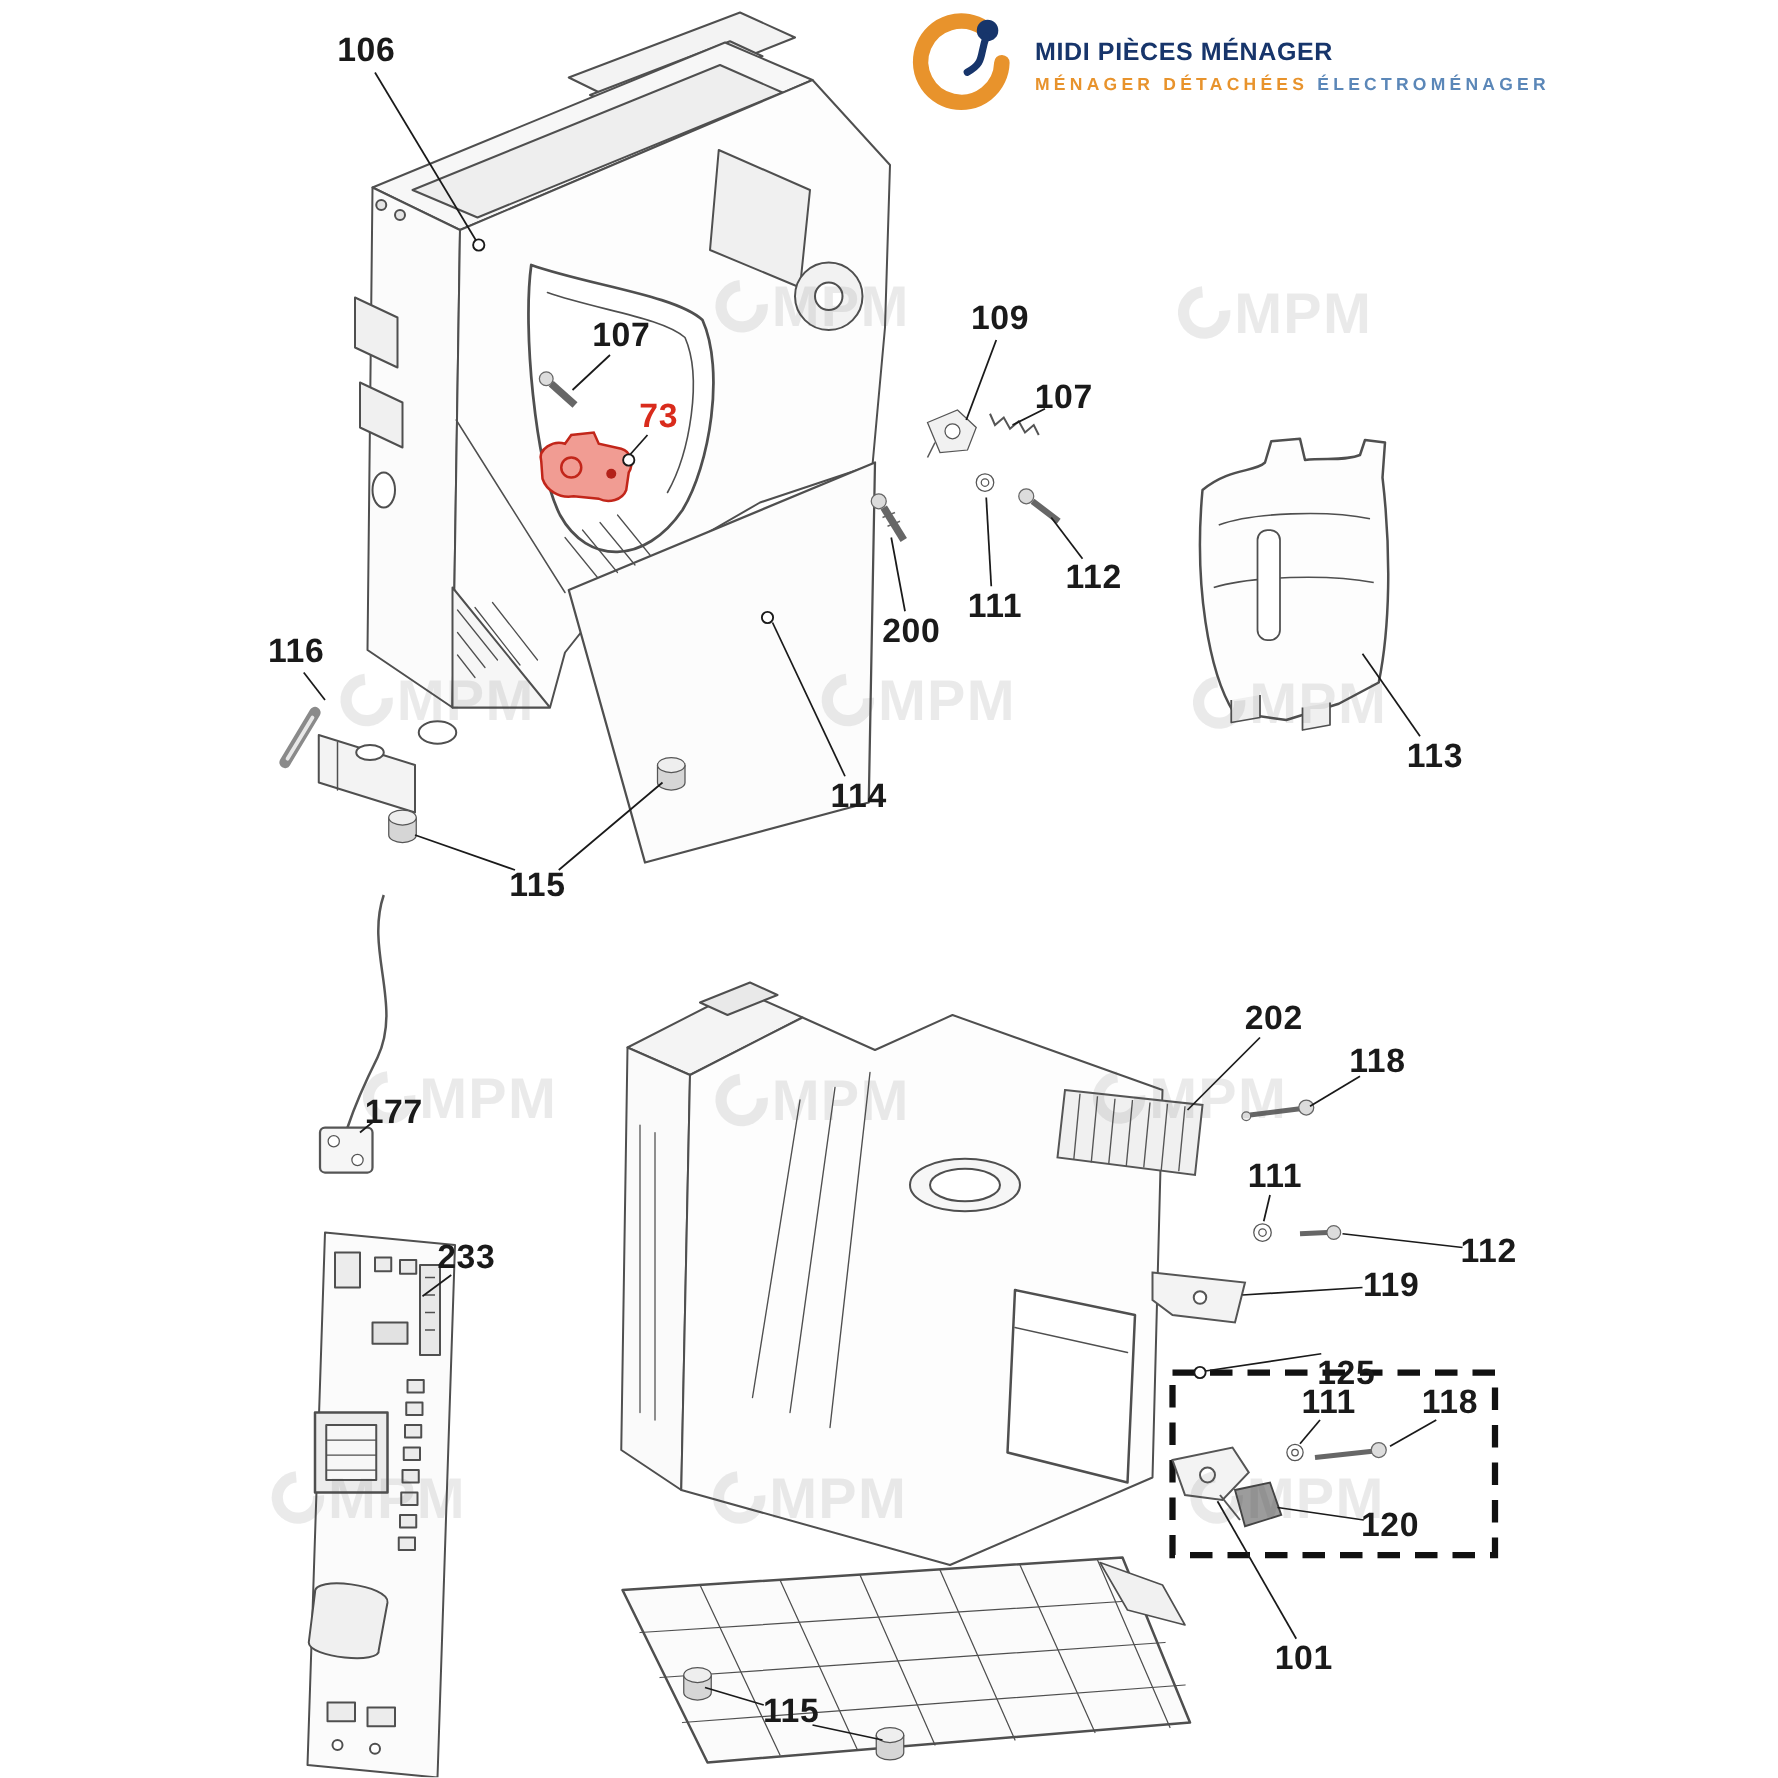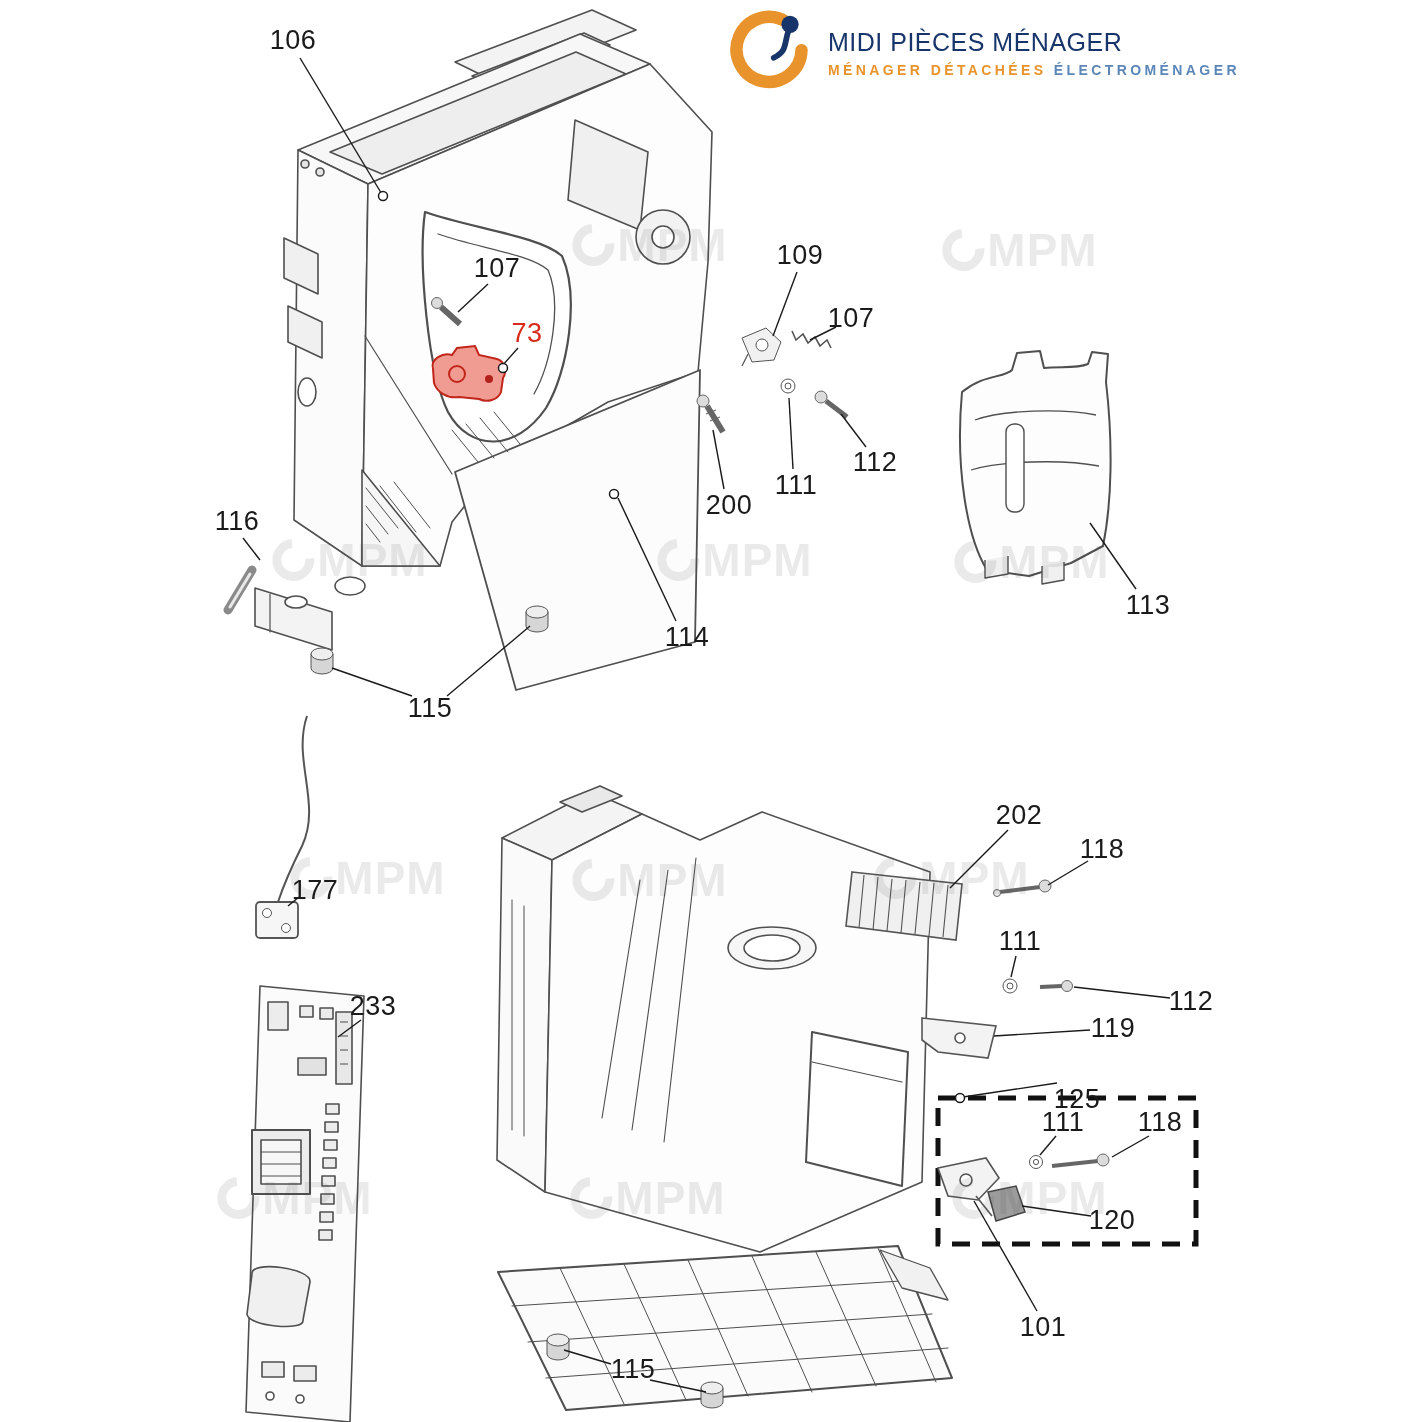--- a/index.html
+++ b/index.html
@@ -14,39 +14,39 @@
   *{box-sizing:border-box}
   html,body{margin:0;padding:0;background:#fff}
   #canvas{
     position:relative;width:1422px;height:1422px;background:#ffffff;
     font-family:"Liberation Sans",sans-serif;overflow:hidden;
   }
   #art{position:absolute;left:0;top:0}
   #labels,#watermarks{position:absolute;left:0;top:0;width:100%;height:100%;pointer-events:none}
   .part-label{
     position:absolute;transform:translate(-50%,-50%);
-    font-weight:normal;font-size:27px;color:var(--label);
+    font-weight:bold;font-size:27px;color:var(--label);
     letter-spacing:.5px;white-space:nowrap;
   }
   .part-label.highlight{color:var(--hl)}
   .wm{
     position:absolute;transform:translate(-50%,-50%);
     display:flex;align-items:center;gap:3px;
     opacity:.11;color:#4c4c4c;font-weight:bold;font-size:46px;letter-spacing:1px;
   }
   .wm-arc{
     width:42px;height:42px;border:9px solid currentColor;border-top-color:transparent;
     border-radius:50%;transform:rotate(40deg);flex:none;
   }
   .brand{position:absolute;left:726px;top:10px;display:flex;align-items:center;gap:16px}
   .brand-mark{flex:none}
   .logo-arc{stroke:var(--brand-orange)}
   .logo-dot{fill:var(--brand-navy)}
   .logo-stem{stroke:var(--brand-navy)}
-  .brand-name{font-size:25px;font-weight:normal;color:var(--brand-navy);letter-spacing:.5px}
+  .brand-name{font-size:20px;font-weight:bold;color:var(--brand-navy);letter-spacing:.5px}
   .brand-tagline{font-size:14px;font-weight:bold;letter-spacing:3.4px;margin-top:5px;white-space:nowrap}
   .brand-tagline .left{color:var(--brand-orange)}
   .brand-tagline .right{color:var(--tagline-blue)}
   .hl-part{fill:var(--hl-fill);stroke:var(--hl-stroke)}
   #leader-lines line{stroke:#1a1a1a;stroke-width:1.4}
   #leader-lines circle{stroke:#1a1a1a;stroke-width:1.5;fill:#fff}
 </style>
 </head>
 <body>
 

